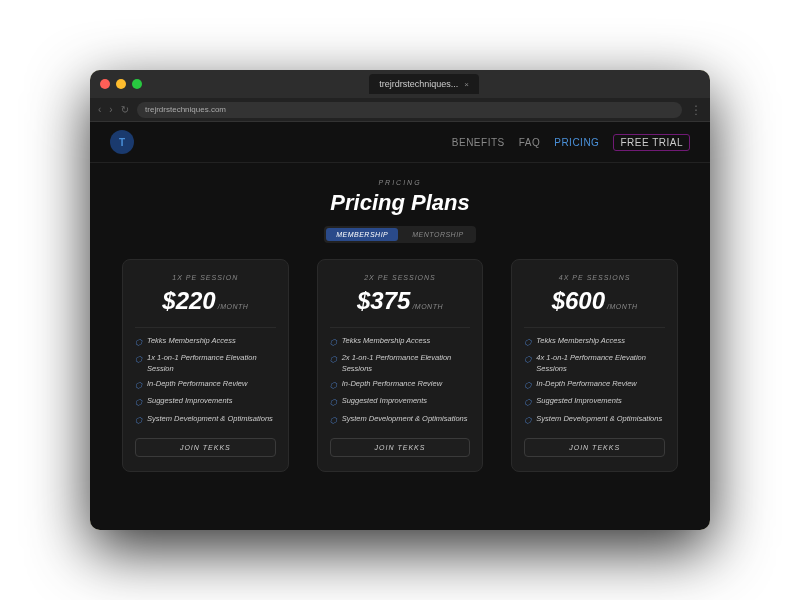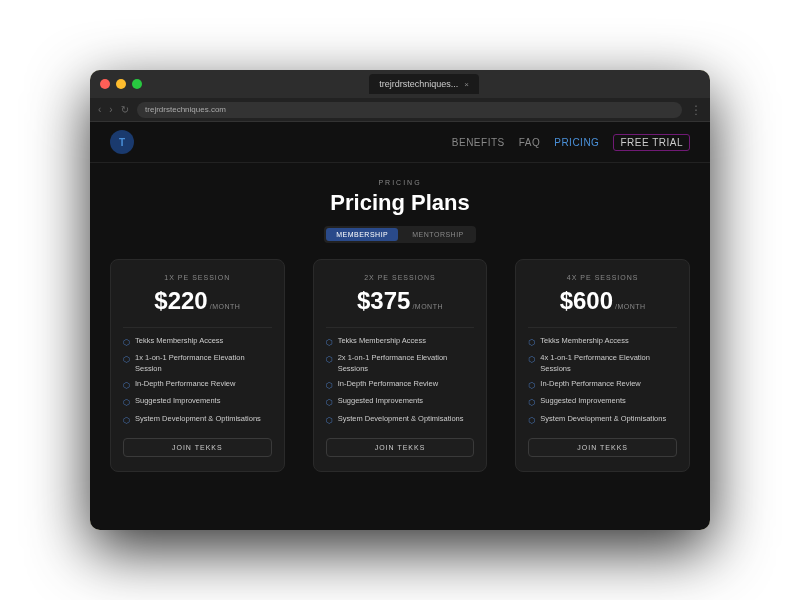--- a/index.html
+++ b/index.html
@@ -128,21 +128,22 @@
       color: #ccc;
       border: 1px solid #701a75;
       padding: 2px 6px;
       border-radius: 3px;
     }
     .pricing-section {
       flex: 1;
       display: flex;
       flex-direction: column;
       align-items: center;
-      padding: 16px 20px;
+      padding: 16px 32px;
+      font-style: italic;
     }
     .pricing-label {
       font-size: 7px;
       color: #888;
       letter-spacing: 2px;
       text-transform: uppercase;
       margin-bottom: 4px;
     }
     .pricing-title {
       font-size: 22px;

